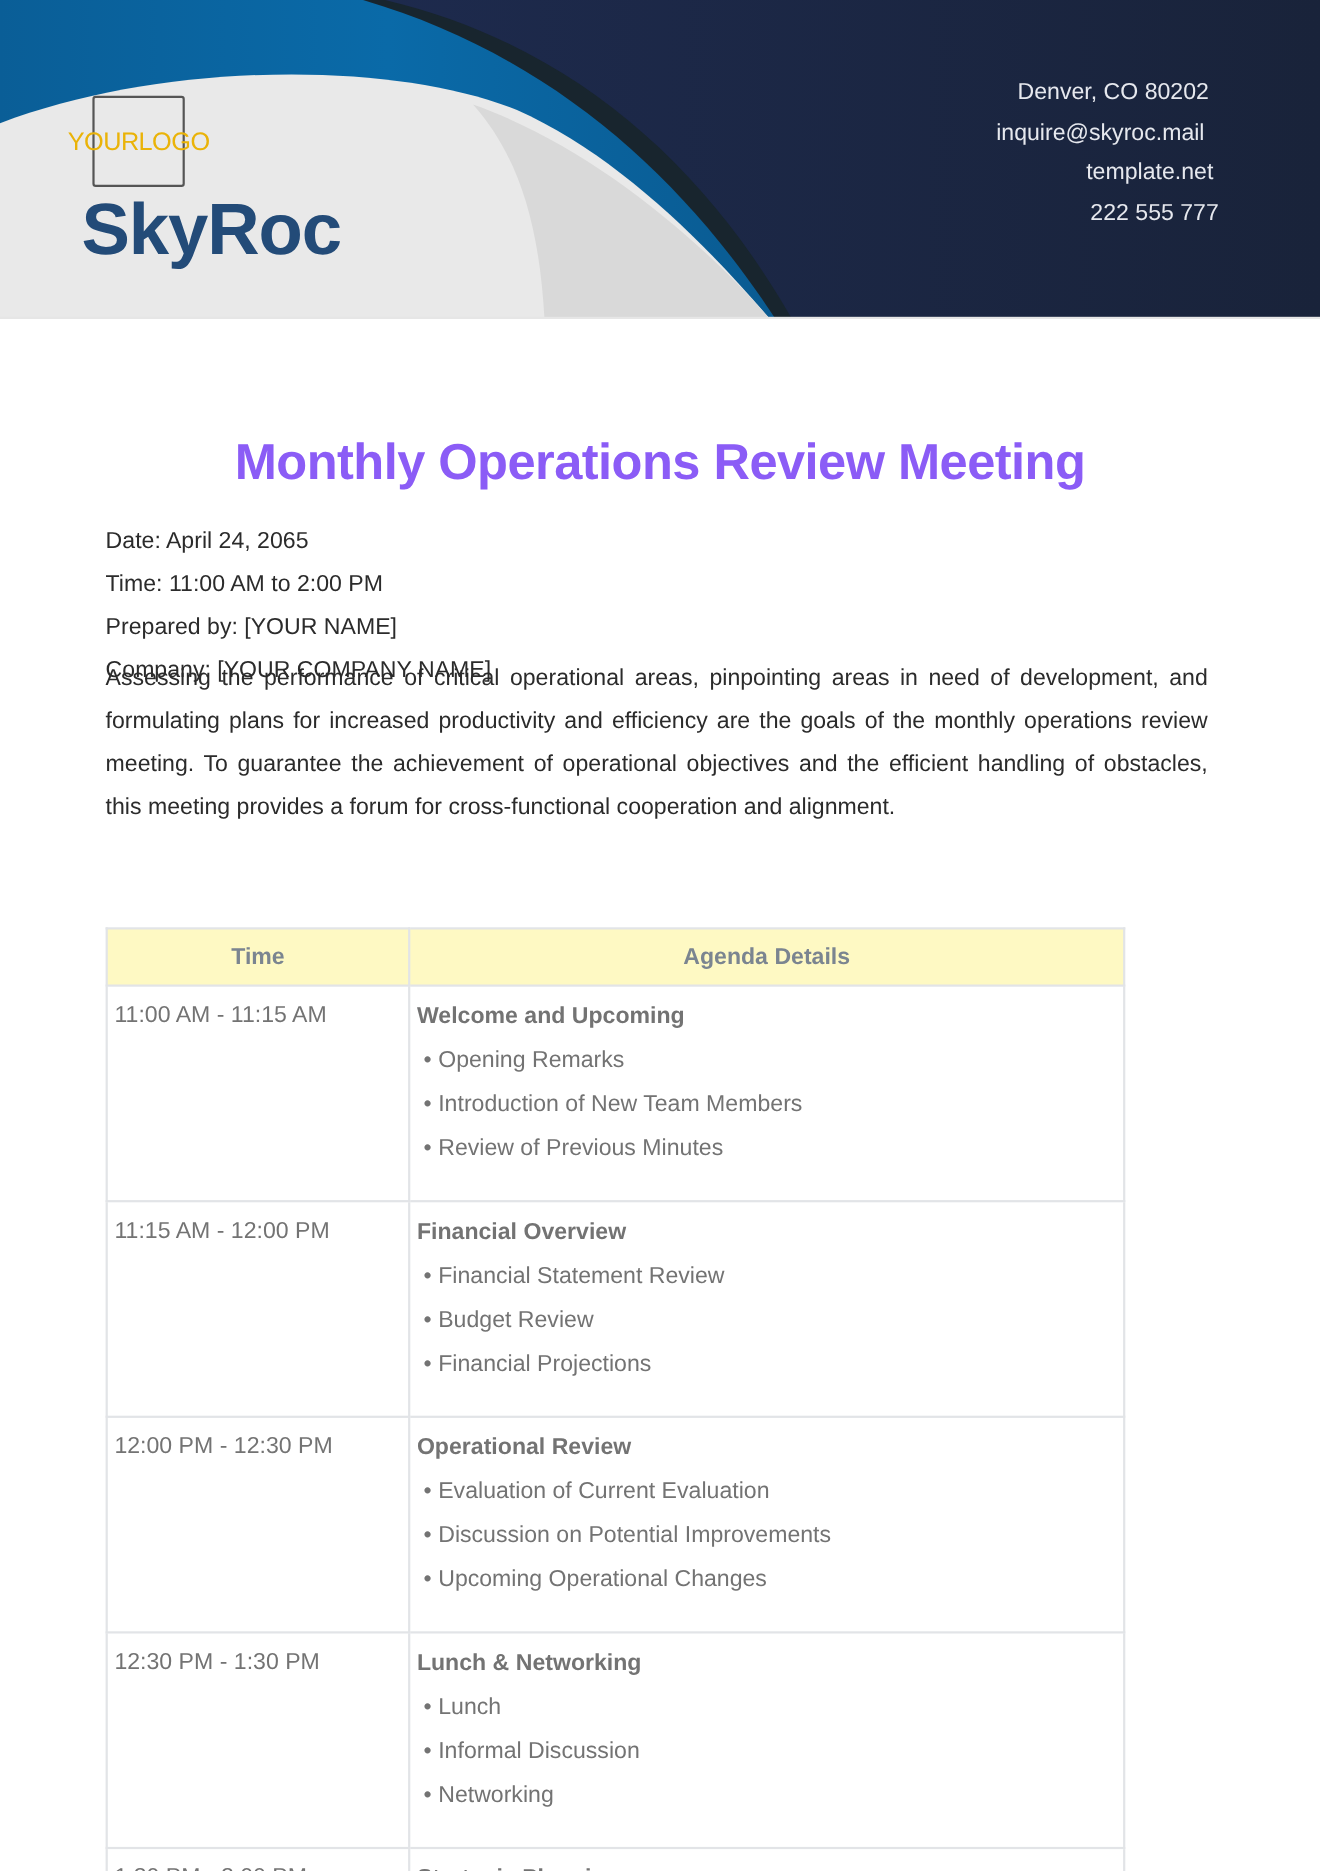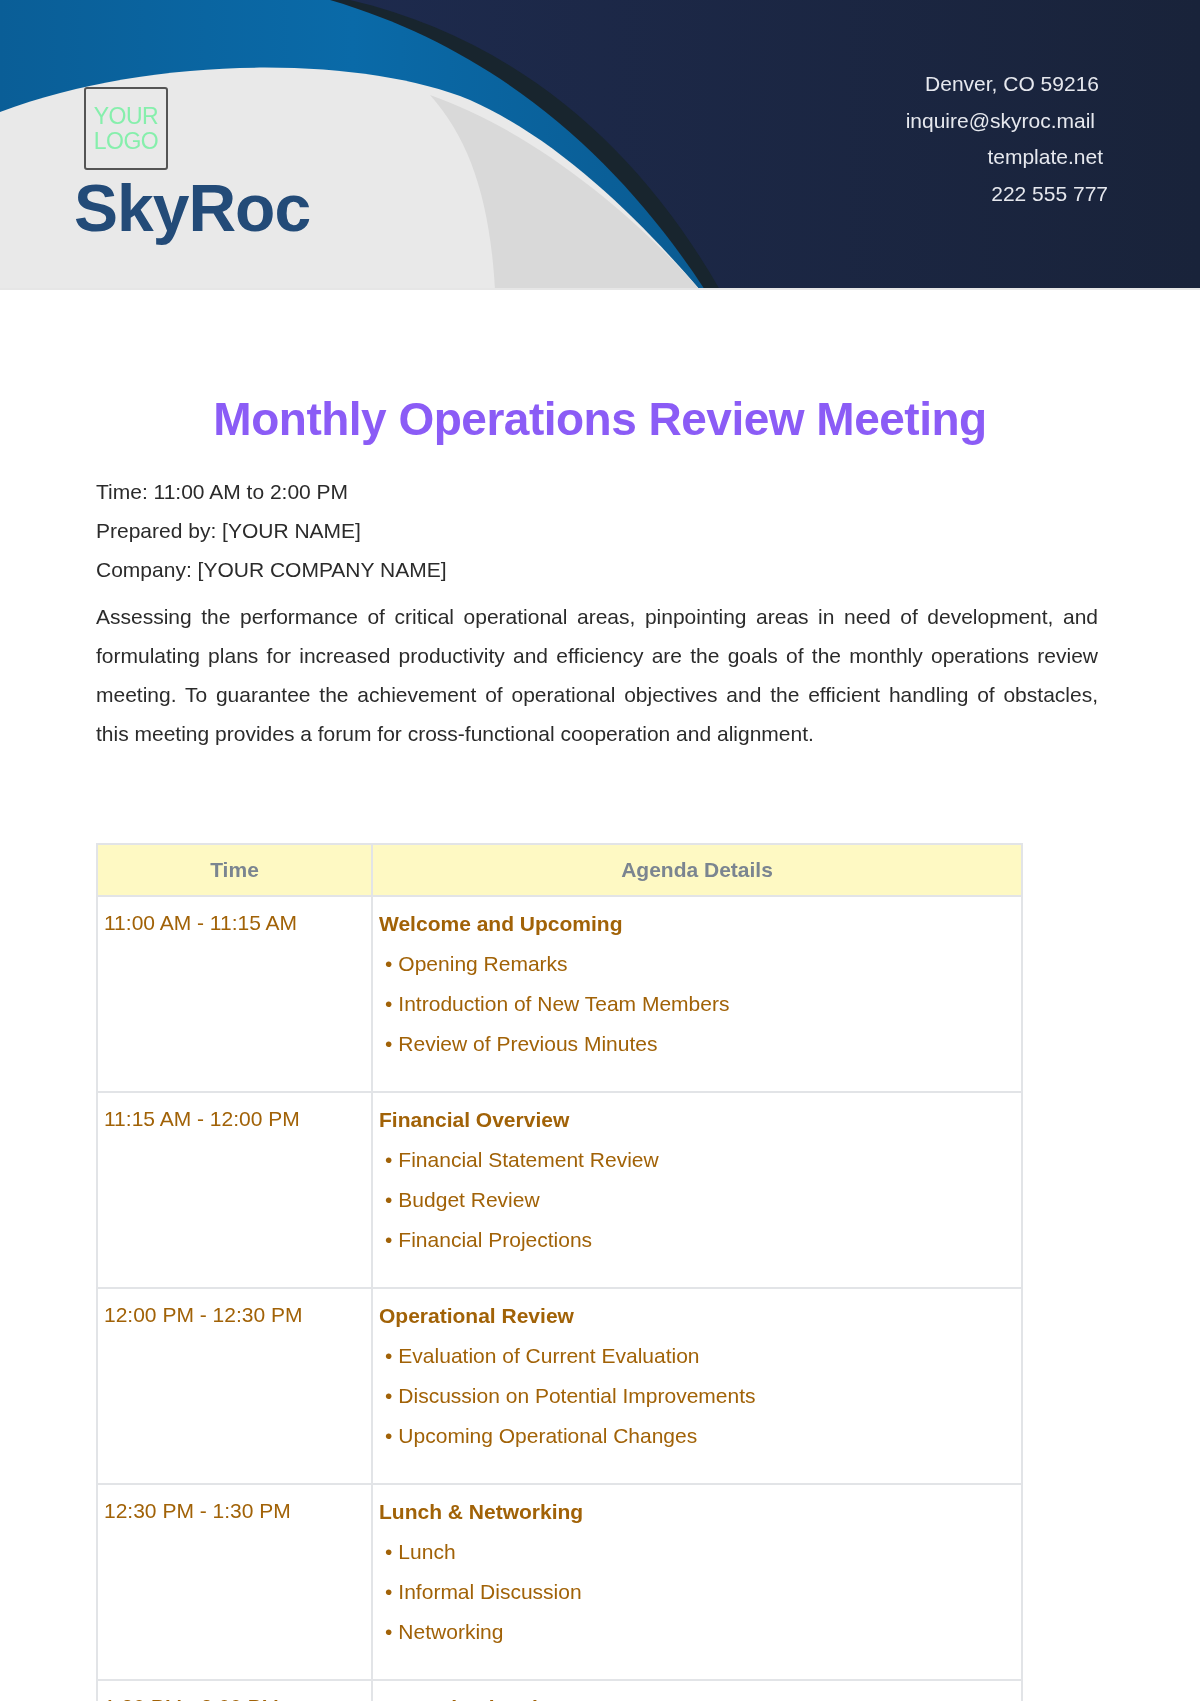--- a/index.html
+++ b/index.html
@@ -1,36 +1,36 @@
 <!DOCTYPE html>
 <html><head>
 <meta charset="utf-8">
 <style>
   * { box-sizing: border-box; margin: 0; padding: 0; }
   html, body { width: 1200px; height: 1701px; overflow: hidden; background: #ffffff; }
   body { font-family: "Liberation Sans", "DejaVu Sans", sans-serif; color: #222222; position: relative; }
 
   .header { position: absolute; left: 0; top: 0; width: 1200px; height: 290px; overflow: hidden; background: #1d2a4d; }
   .header svg.bg { position: absolute; left: 0; top: 0; }
-  .logo-box { position: absolute; left: 84px; top: 87px; width: 84px; height: 83px; border: 2px solid #555; border-radius: 3px; display: flex; flex-direction: column; align-items: center; justify-content: center; font-size: 23px; line-height: 25px; color: #86efac; letter-spacing: -0.5px; }
+  .logo-box { position: absolute; left: 84px; top: 87px; width: 84px; height: 83px; border: 2px solid #555; border-radius: 3px; display: flex; flex-direction: row; align-items: center; justify-content: center; font-size: 23px; line-height: 25px; color: #eab308; letter-spacing: -0.5px; }
   .brand { position: absolute; left: 74px; top: 170px; font-size: 66px; font-weight: bold; color: #234b78; letter-spacing: -1px; }
   .contact { position: absolute; right: 92px; top: 66px; text-align: right; color: #e6e8ee; font-size: 21px; line-height: 36.5px; }
   .contact div { white-space: nowrap; }
   .contact .c1 { margin-right: 9px; }
   .contact .c2 { margin-right: 13px; }
   .contact .c3 { margin-right: 5px; }
   .contact .c4 { margin-right: 0px; }
 
   .title { position: absolute; left: 0; top: 392px; width: 1200px; text-align: center; font-size: 46px; font-weight: bold; color: #8b5cf6; letter-spacing: -0.5px; }
   .meta { position: absolute; left: 96px; top: 472px; font-size: 21px; line-height: 39px; color: #2b2b2b; }
   .intro { position: absolute; left: 96px; top: 597px; width: 1002px; font-size: 21px; line-height: 39px; color: #2b2b2b; text-align: justify; }
 
   table.agenda { position: absolute; left: 96px; top: 843px; width: 927px; border-collapse: collapse; font-size: 21px; }
   table.agenda th { background: #fef9c3; color: #7b8590; font-weight: bold; height: 52px; border: 2px solid #e2e4e7; text-align: center; }
-  table.agenda td { border: 2px solid #e2e4e7; vertical-align: top; padding: 14px 6px 0 6px; height: 196px; color: #a16207; }
+  table.agenda td { border: 2px solid #e2e4e7; vertical-align: top; padding: 14px 6px 0 6px; height: 196px; color: #737373; }
   table.agenda td.time { width: 275px; }
   .item-title { font-weight: bold; line-height: 26px; margin-bottom: 14px; }
   .bullet { line-height: 26px; margin-bottom: 14px; padding-left: 6px; }
   .bullet::before { content: "\2022"; margin-right: 6px; }
 </style>
 </head>
 <body>
 
 <div class="header">
   <svg class="bg" width="1200" height="290" viewBox="0 0 1200 290">
@@ -57,30 +57,31 @@
     <rect x="0" y="288" width="1200" height="2" fill="#e6e6e6"></rect>
   </svg>
 
   <div class="logo-box">
     <span>YOUR</span>
     <span>LOGO</span>
   </div>
   <div class="brand">SkyRoc</div>
 
   <div class="contact">
-    <div class="c1">Denver, CO 59216</div>
+    <div class="c1">Denver, CO 80202</div>
     <div class="c2">inquire@skyroc.mail</div>
     <div class="c3">template.net</div>
     <div class="c4">222 555 777</div>
   </div>
 </div>
 
 <h1 class="title">Monthly Operations Review Meeting</h1>
 
 <div class="meta">
+  <div>Date: April 24, 2065</div>
   <div>Time: 11:00 AM to 2:00 PM</div>
   <div>Prepared by: [YOUR NAME]</div>
   <div>Company: [YOUR COMPANY NAME]</div>
 </div>
 
 <p class="intro">Assessing the performance of critical operational areas, pinpointing areas in need of development, and formulating plans for increased productivity and efficiency are the goals of the monthly operations review meeting. To guarantee the achievement of operational objectives and the efficient handling of obstacles, this meeting provides a forum for cross-functional cooperation and alignment.</p>
 
 <table class="agenda">
   <thead>
     <tr>

